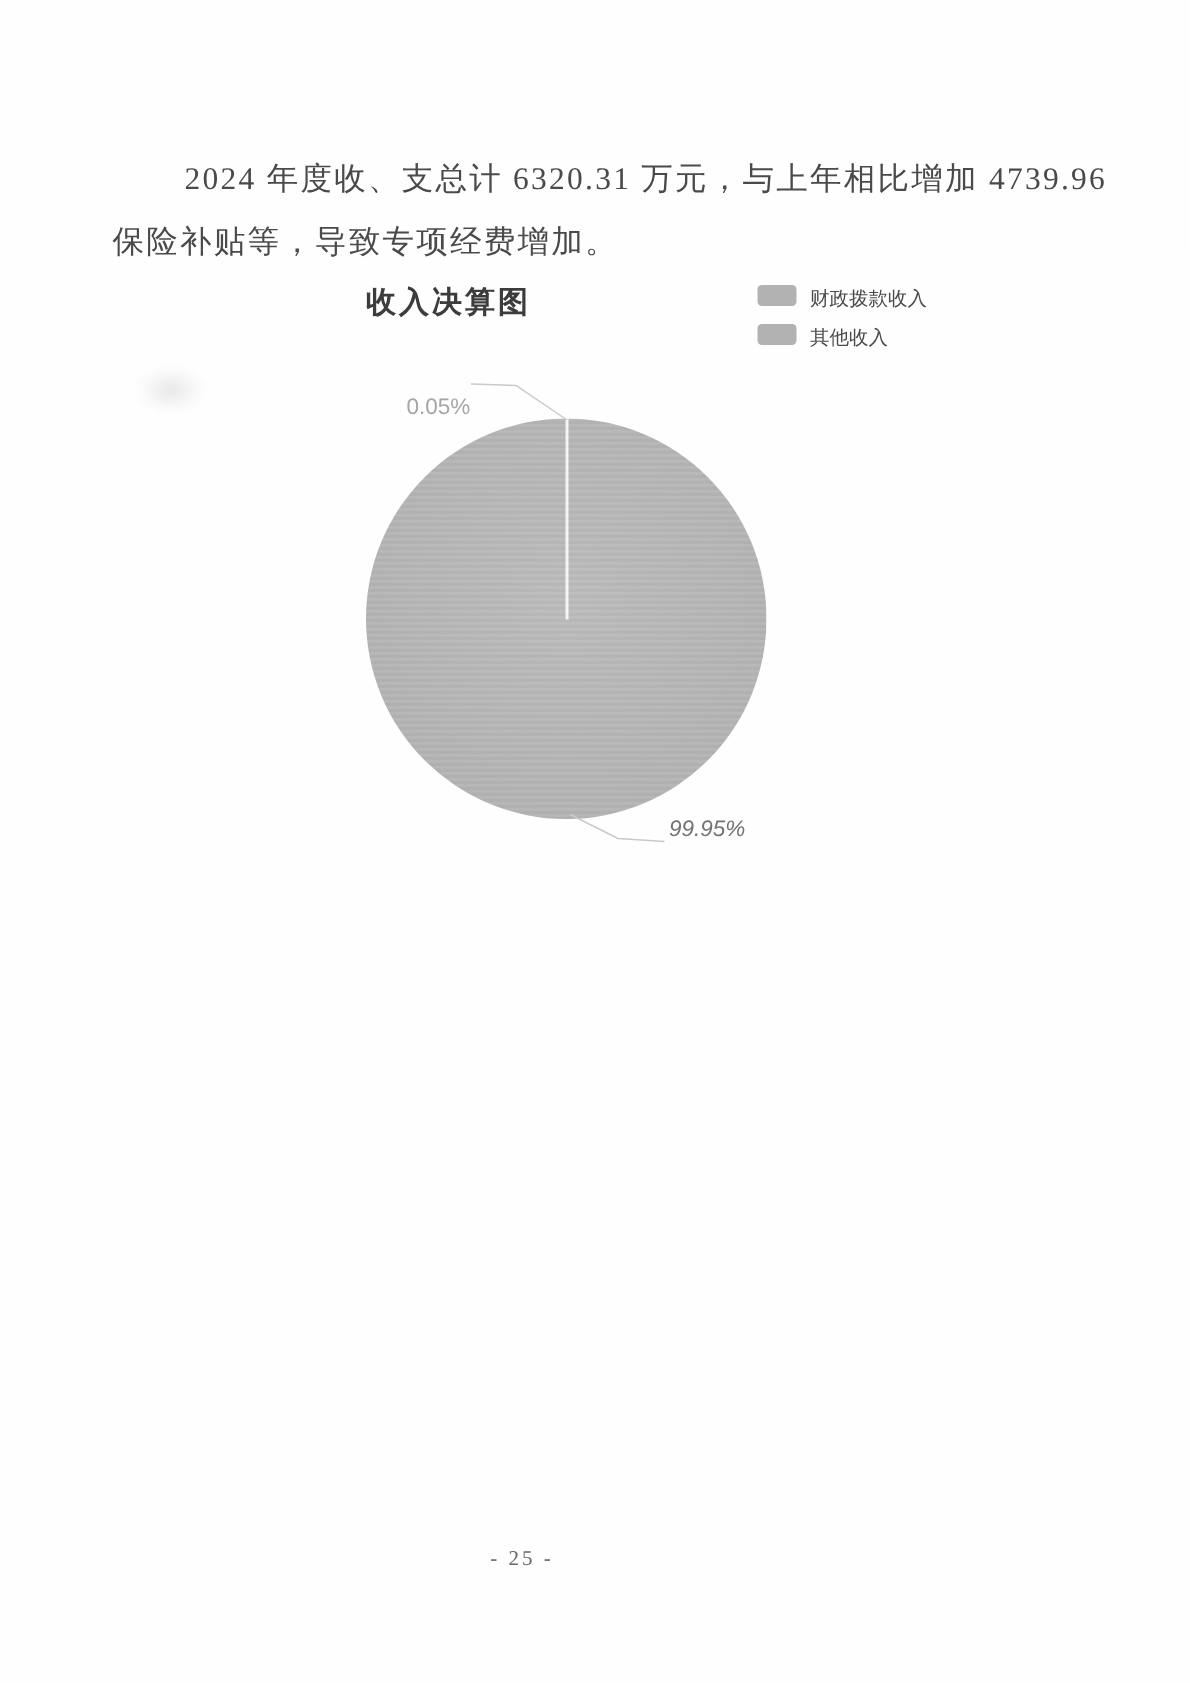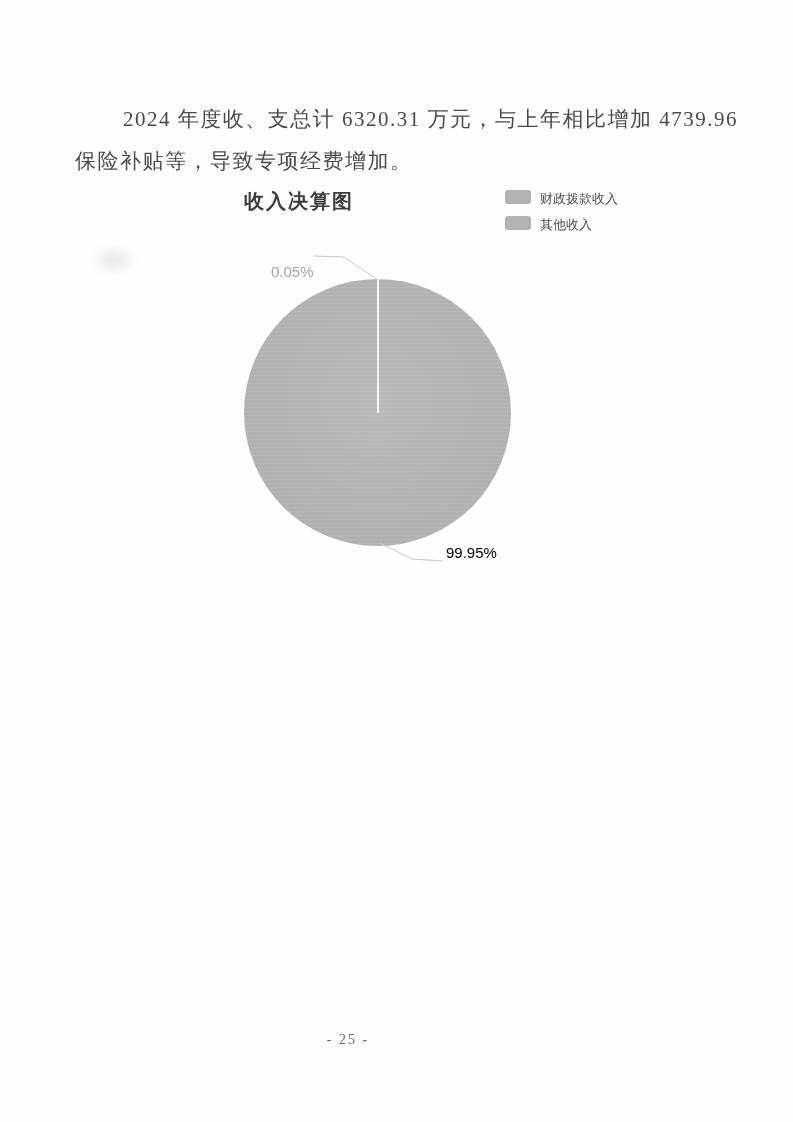--- a/index.html
+++ b/index.html
@@ -112,21 +112,21 @@
     background: rgba(255,255,255,0.85);
   }
   .pie-label {
     position: absolute;
     font-family: "Liberation Sans", sans-serif;
     font-size: 15px;
     line-height: 16px;
     white-space: nowrap;
   }
   .pie-label-small { left: 271px; top: 66px; color: #a6a6a6; margin-top: 16px; }
-  .pie-label-large { left: 446px; top: 363px; color: #000000; }
+  .pie-label-large { left: 446px; top: 363px; color: #737373; font-style: italic; }
   .leader-svg {
     position: absolute;
     left: 0; top: 0;
     width: 793px; height: 469px;
     pointer-events: none;
   }
   .scan-smudge {
     position: absolute;
     left: 90px;
     top: 62px;

